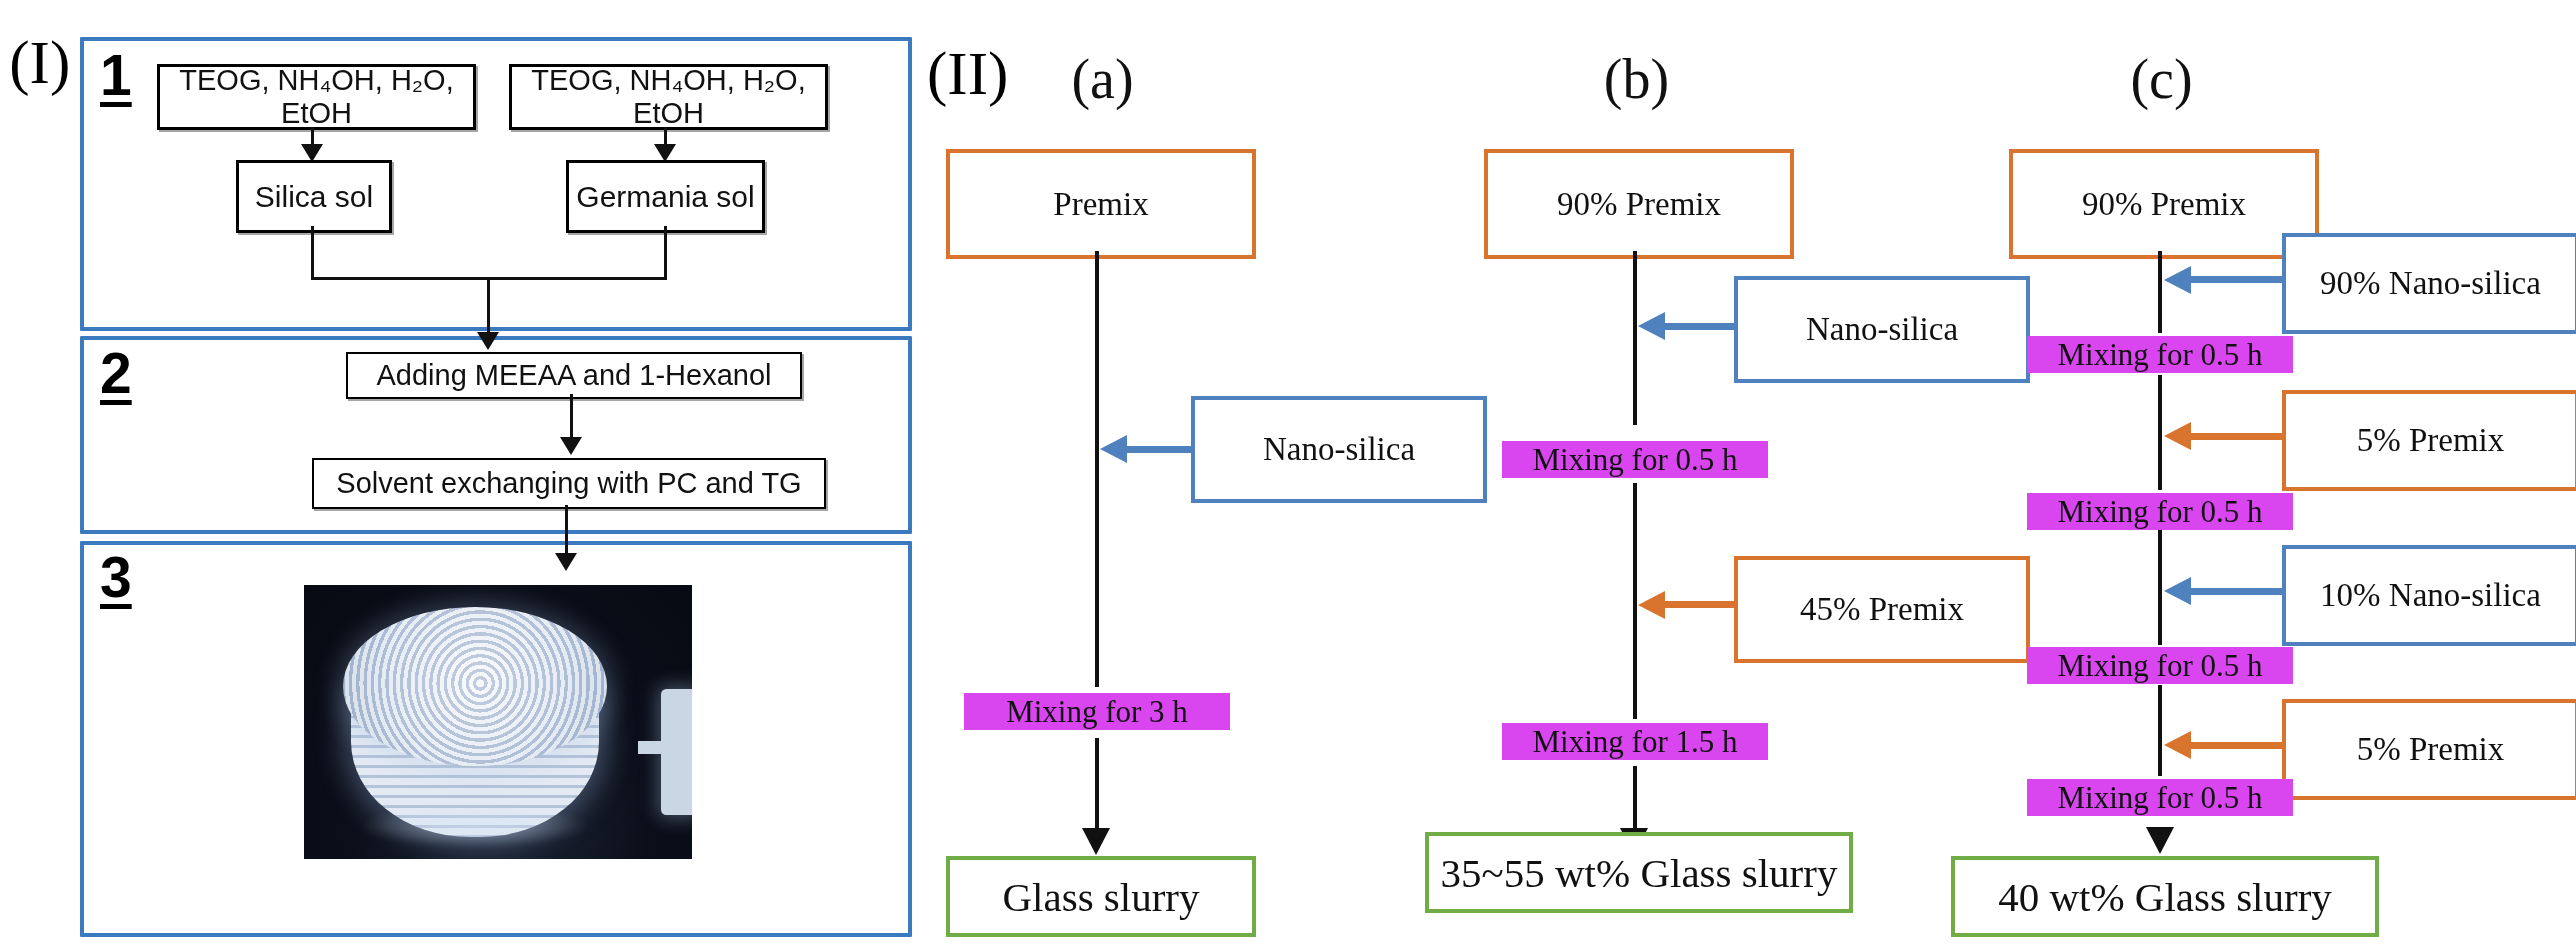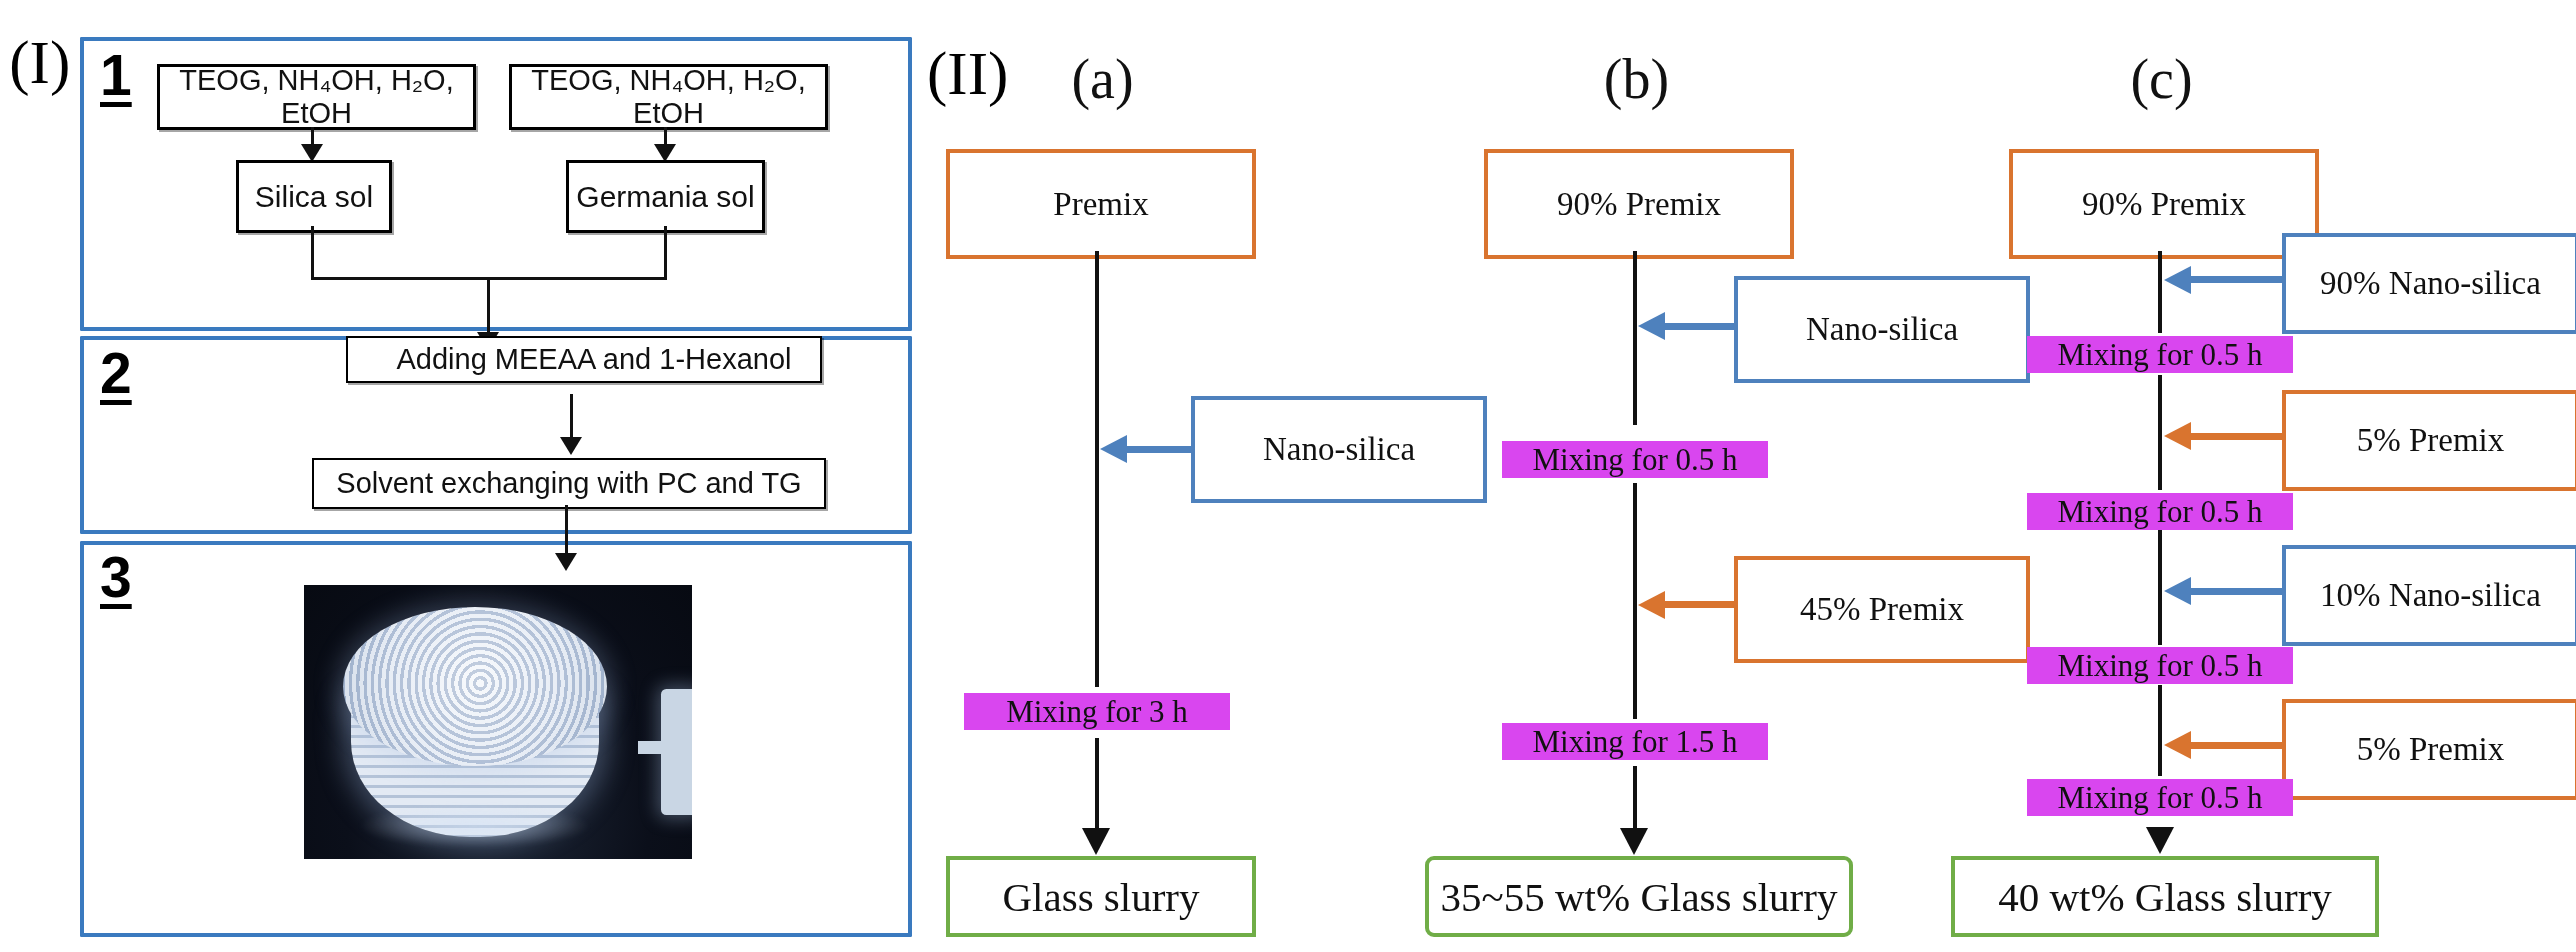--- a/index.html
+++ b/index.html
@@ -80,21 +80,21 @@
 
   <div class="kbox" style="left:236px;top:160px;width:150px;height:67px;font-size:30px;">Silica sol</div>
   <div class="kbox" style="left:566px;top:160px;width:193px;height:67px;font-size:30px;">Germania sol</div>
 
   <div class="vline" style="left:311px;top:226px;height:53px;"></div>
   <div class="vline" style="left:664px;top:226px;height:53px;"></div>
   <div class="hline" style="left:311px;top:277px;width:356px;"></div>
   <div class="vline" style="left:487px;top:277px;height:56px;"></div>
   <div class="ah-down" style="left:477px;top:332px;"></div>
 
-  <div class="kbox" style="left:346px;top:336px;width:452px;height:43px;border-width:2.7px;padding-left:20px;">Adding MEEAA and 1-Hexanol</div>
+  <div class="kbox" style="left:346px;top:352px;width:452px;height:43px;border-width:2.7px;">Adding MEEAA and 1-Hexanol</div>
   <div class="vline" style="left:570px;top:394px;height:44px;"></div>
   <div class="ah-down" style="left:560px;top:437px;"></div>
   <div class="kbox" style="left:312px;top:458px;width:510px;height:47px;border-width:2.7px;">Solvent exchanging with PC and TG</div>
 
   <div class="vline" style="left:565px;top:505px;height:49px;"></div>
   <div class="ah-down" style="left:555px;top:553px;"></div>
 
   <div class="photo" style="left:304px;top:585px;width:388px;height:274px;">
     <div class="disc-side"></div>
     <div class="disc-top"></div>
@@ -124,21 +124,21 @@
   <div class="shaft" style="left:1664px;top:323px;width:70px;"></div>
   <div class="bbox" style="left:1734px;top:276px;width:288px;height:99px;">Nano-silica</div>
   <div class="mix" style="left:1502px;top:441px;width:266px;">Mixing for 0.5 h</div>
   <div class="vline" style="left:1633px;top:483px;height:236px;width:4px;"></div>
   <div class="ah-left orange" style="left:1638px;top:591px;"></div>
   <div class="shaft orange" style="left:1664px;top:601px;width:70px;"></div>
   <div class="obox" style="left:1734px;top:556px;width:288px;height:99px;">45% Premix</div>
   <div class="mix" style="left:1502px;top:723px;width:266px;">Mixing for 1.5 h</div>
   <div class="vline" style="left:1633px;top:766px;height:64px;width:4px;"></div>
   <div class="ah-down big" style="left:1620px;top:828px;"></div>
-  <div class="gbox" style="left:1425px;top:856px;width:420px;height:73px;border-radius:9px;">35~55 wt% Glass slurry</div>
+  <div class="gbox" style="left:1425px;top:832px;width:420px;height:73px;">35~55 wt% Glass slurry</div>
 
   <div class="obox" style="left:2009px;top:149px;width:302px;height:102px;">90% Premix</div>
   <div class="vline" style="left:2158px;top:251px;height:82px;width:4px;"></div>
 
   <div class="ah-left" style="left:2164px;top:266px;"></div>
   <div class="shaft" style="left:2189px;top:276px;width:93px;"></div>
   <div class="bbox" style="left:2282px;top:233px;width:289px;height:93px;">90% Nano-silica</div>
 
   <div class="mix" style="left:2027px;top:336px;width:266px;">Mixing for 0.5 h</div>
   <div class="vline" style="left:2158px;top:375px;height:115px;width:4px;"></div>

